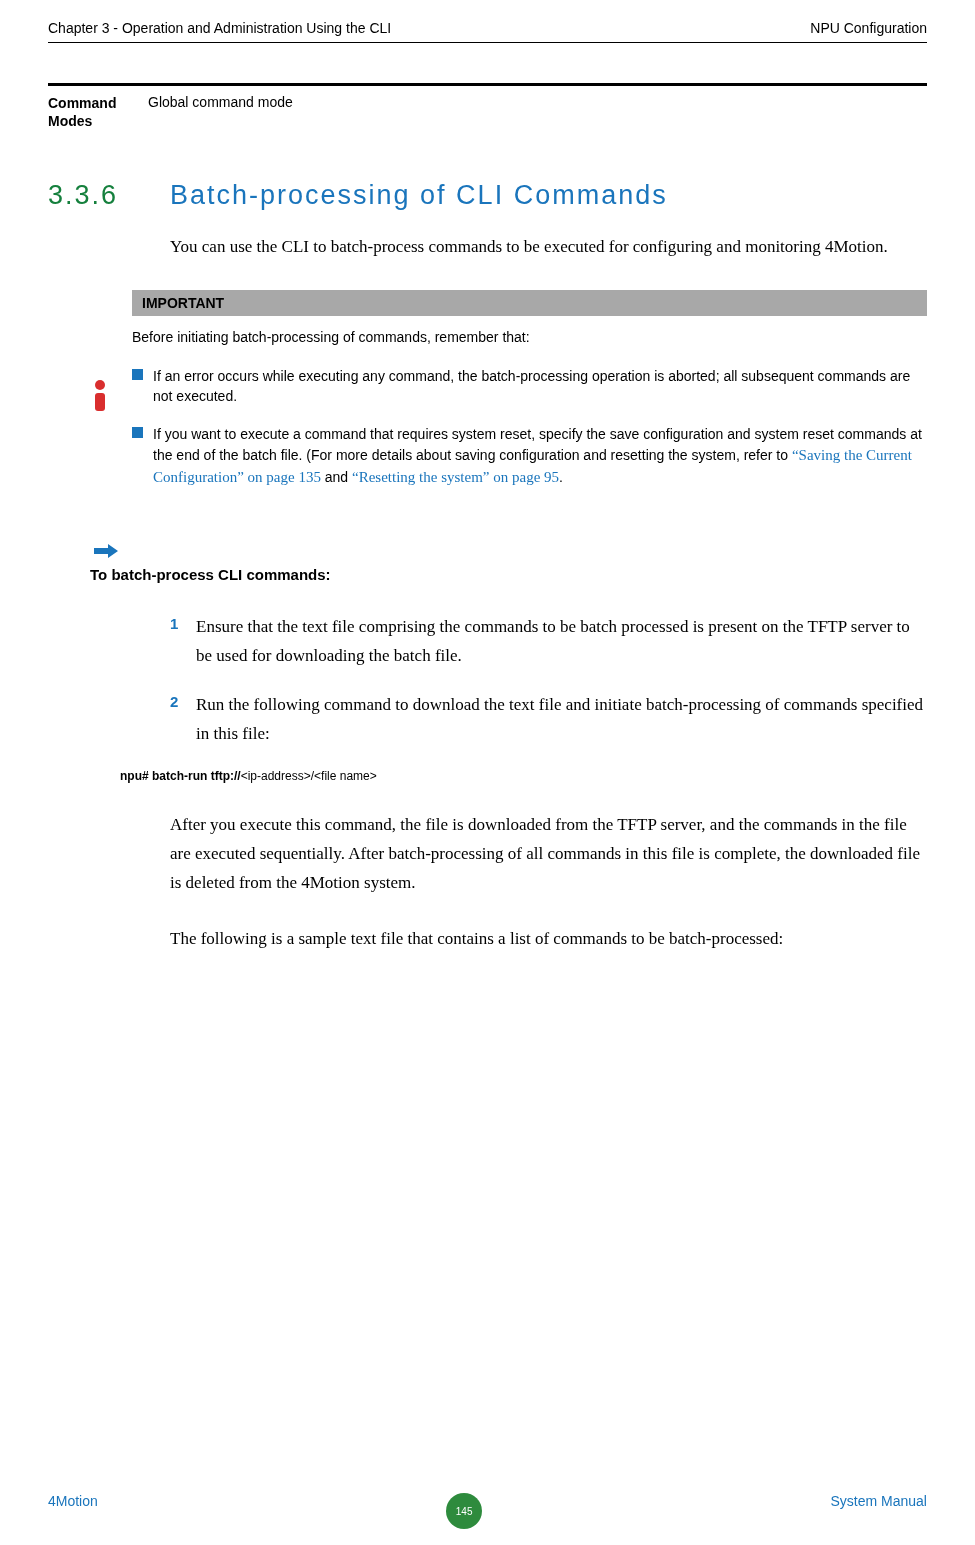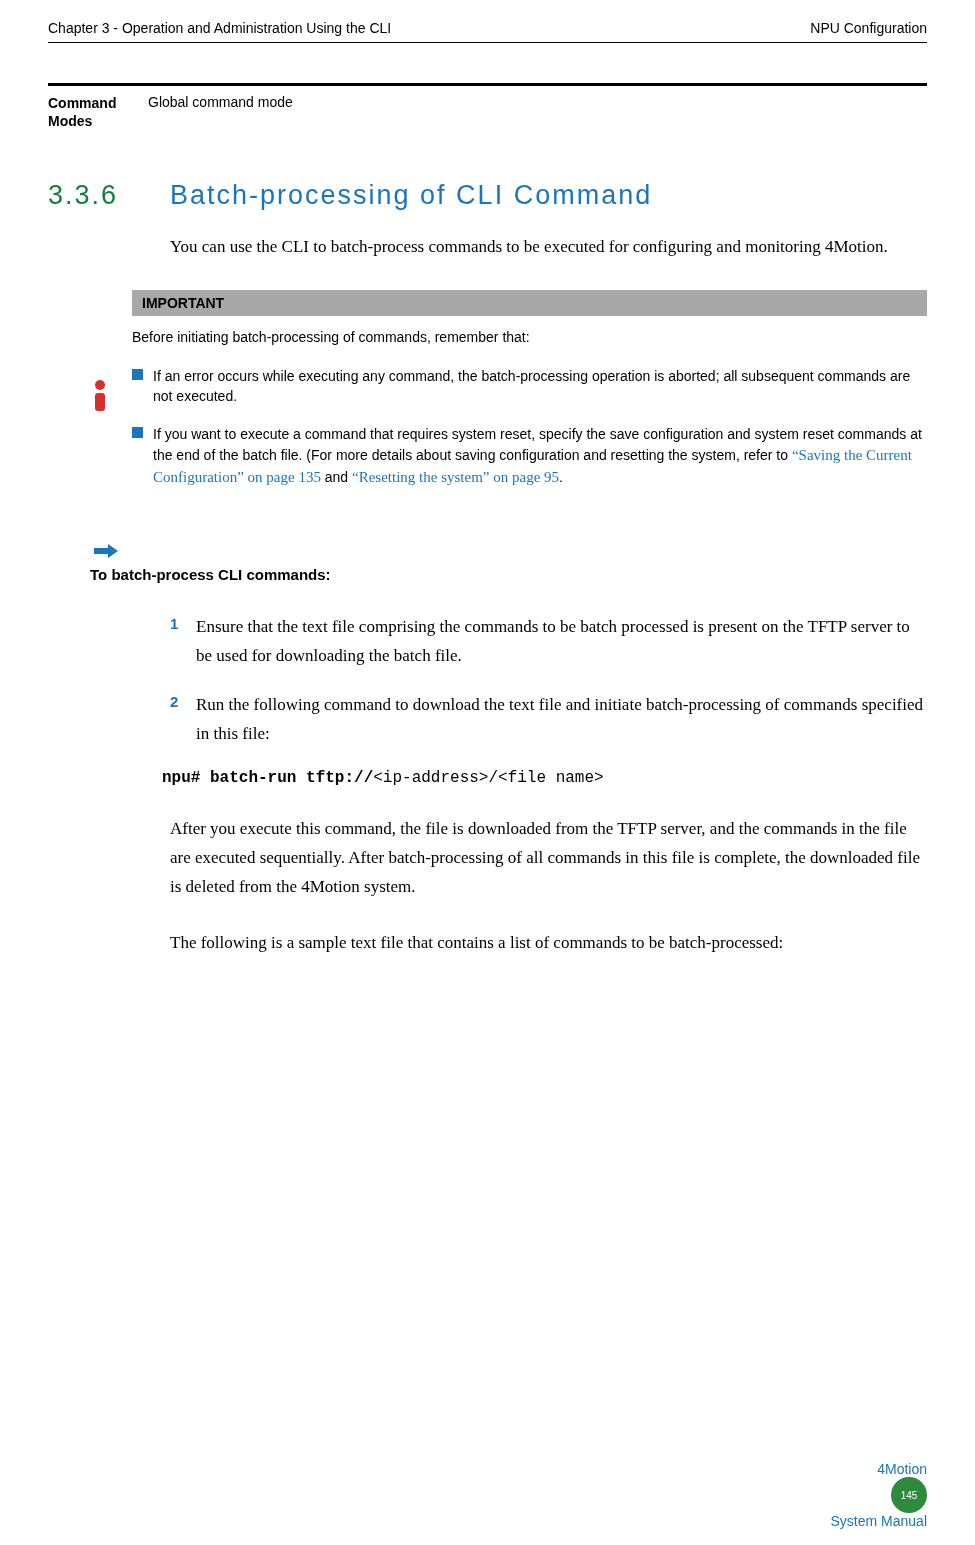--- a/index.html
+++ b/index.html
@@ -150,38 +150,37 @@
       flex-shrink: 0;
       padding-top: 2px;
     }
     .step-text {
       font-family: 'Palatino Linotype', Georgia, serif;
       font-size: 17px;
       line-height: 1.7;
       flex: 1;
     }
     .code-line {
-      font-family: Liberation Mono, monospace;
-      font-size: 16px;
-      margin-left: 114px;
+      font-family: Liberation Sans, sans-serif;
+      font-size: 12px;
+      margin-left: 72px;
       margin-bottom: 28px;
     }
     .code-bold { font-weight: bold; }
     .footer-row {
       position: absolute;
       bottom: 16px;
       left: 48px;
       right: 48px;
       display: flex;
       justify-content: space-between;
-      align-items: flex-end;
-      font-family: Arial, Helvetica, sans-serif;
-      font-size: 14px;
-      color: #1a75bc;
-      flex-direction: column;
+      align-items: flex-start;
+      font-family: Arial, Helvetica, sans-serif;
+      font-size: 14px;
+      color: #1a75bc;
     }
     .page-badge {
       background: #2e8b3d;
       color: #fff;
       border-radius: 50%;
       width: 36px;
       height: 36px;
       display: flex;
       align-items: center;
       justify-content: center;
@@ -199,21 +198,21 @@
     <span>NPU Configuration</span>
   </div>
 
   <div class="command-modes-row">
     <div class="command-modes-label">Command Modes</div>
     <div class="command-modes-value">Global command mode</div>
   </div>
 
   <h2 class="section-heading">
     <span class="section-number">3.3.6</span>
-    <span>Batch-processing of CLI Command</span>
+    <span>Batch-processing of CLI Commands</span>
   </h2>
 
   <p class="body-text">You can use the CLI to batch-process commands to be executed for configuring and monitoring 4Motion.</p>
 
   <div class="important-block">
     <div class="important-icon">
       <svg width="20" height="34" viewBox="0 0 20 34">
         <circle cx="10" cy="5" r="5" class="i-svg-dot"></circle>
         <rect x="5" y="13" width="10" height="18" rx="3" class="i-svg-dot"></rect>
       </svg>

